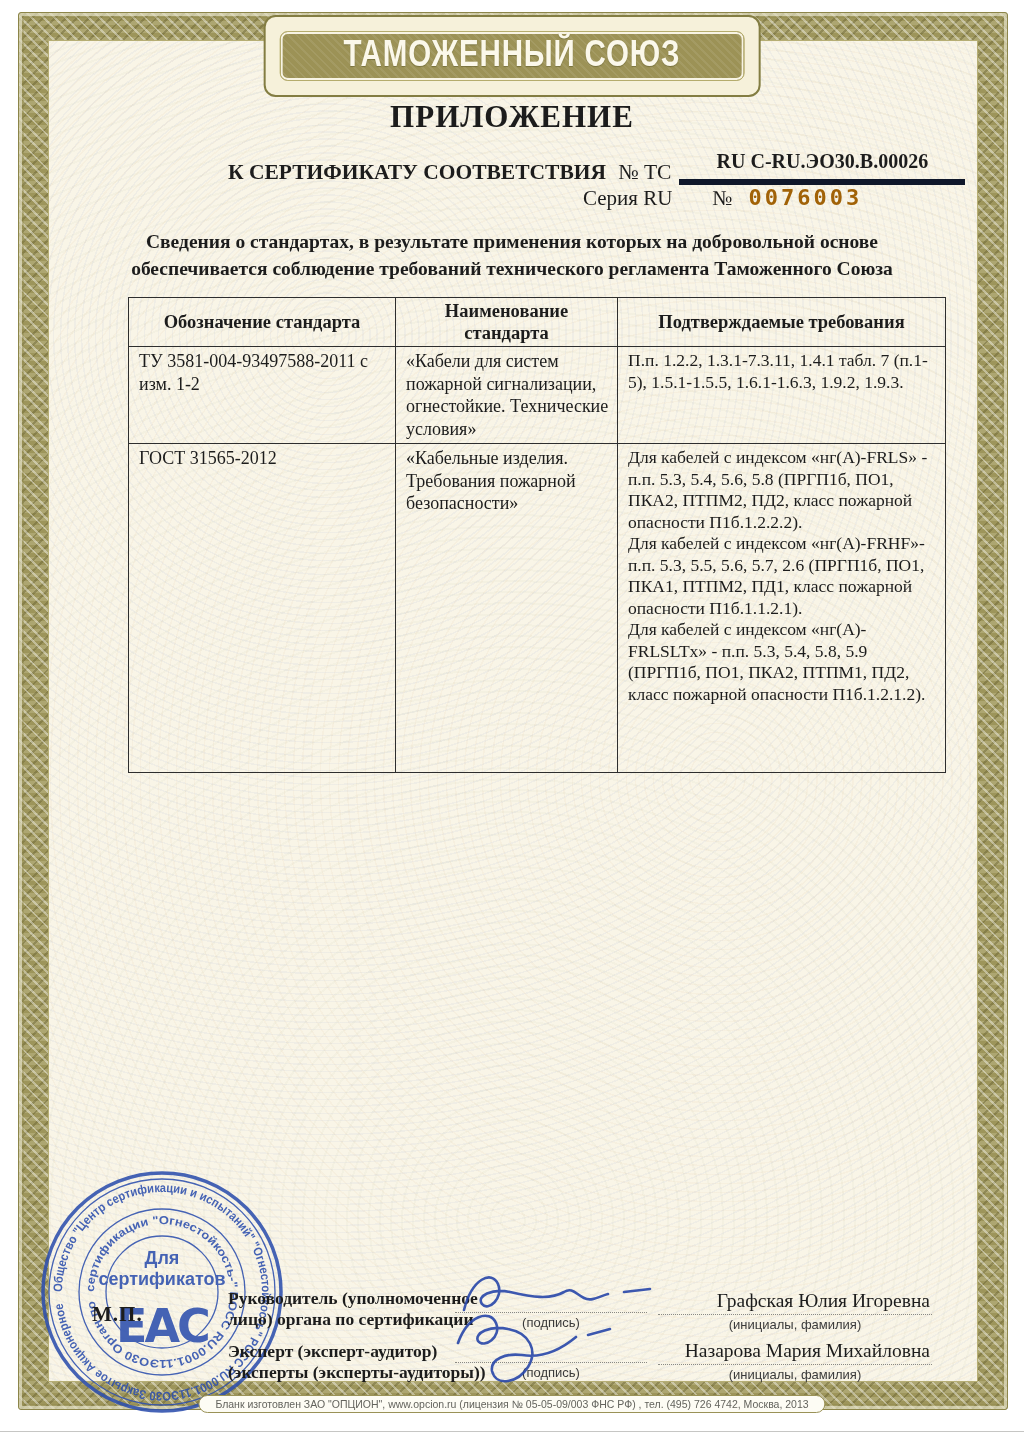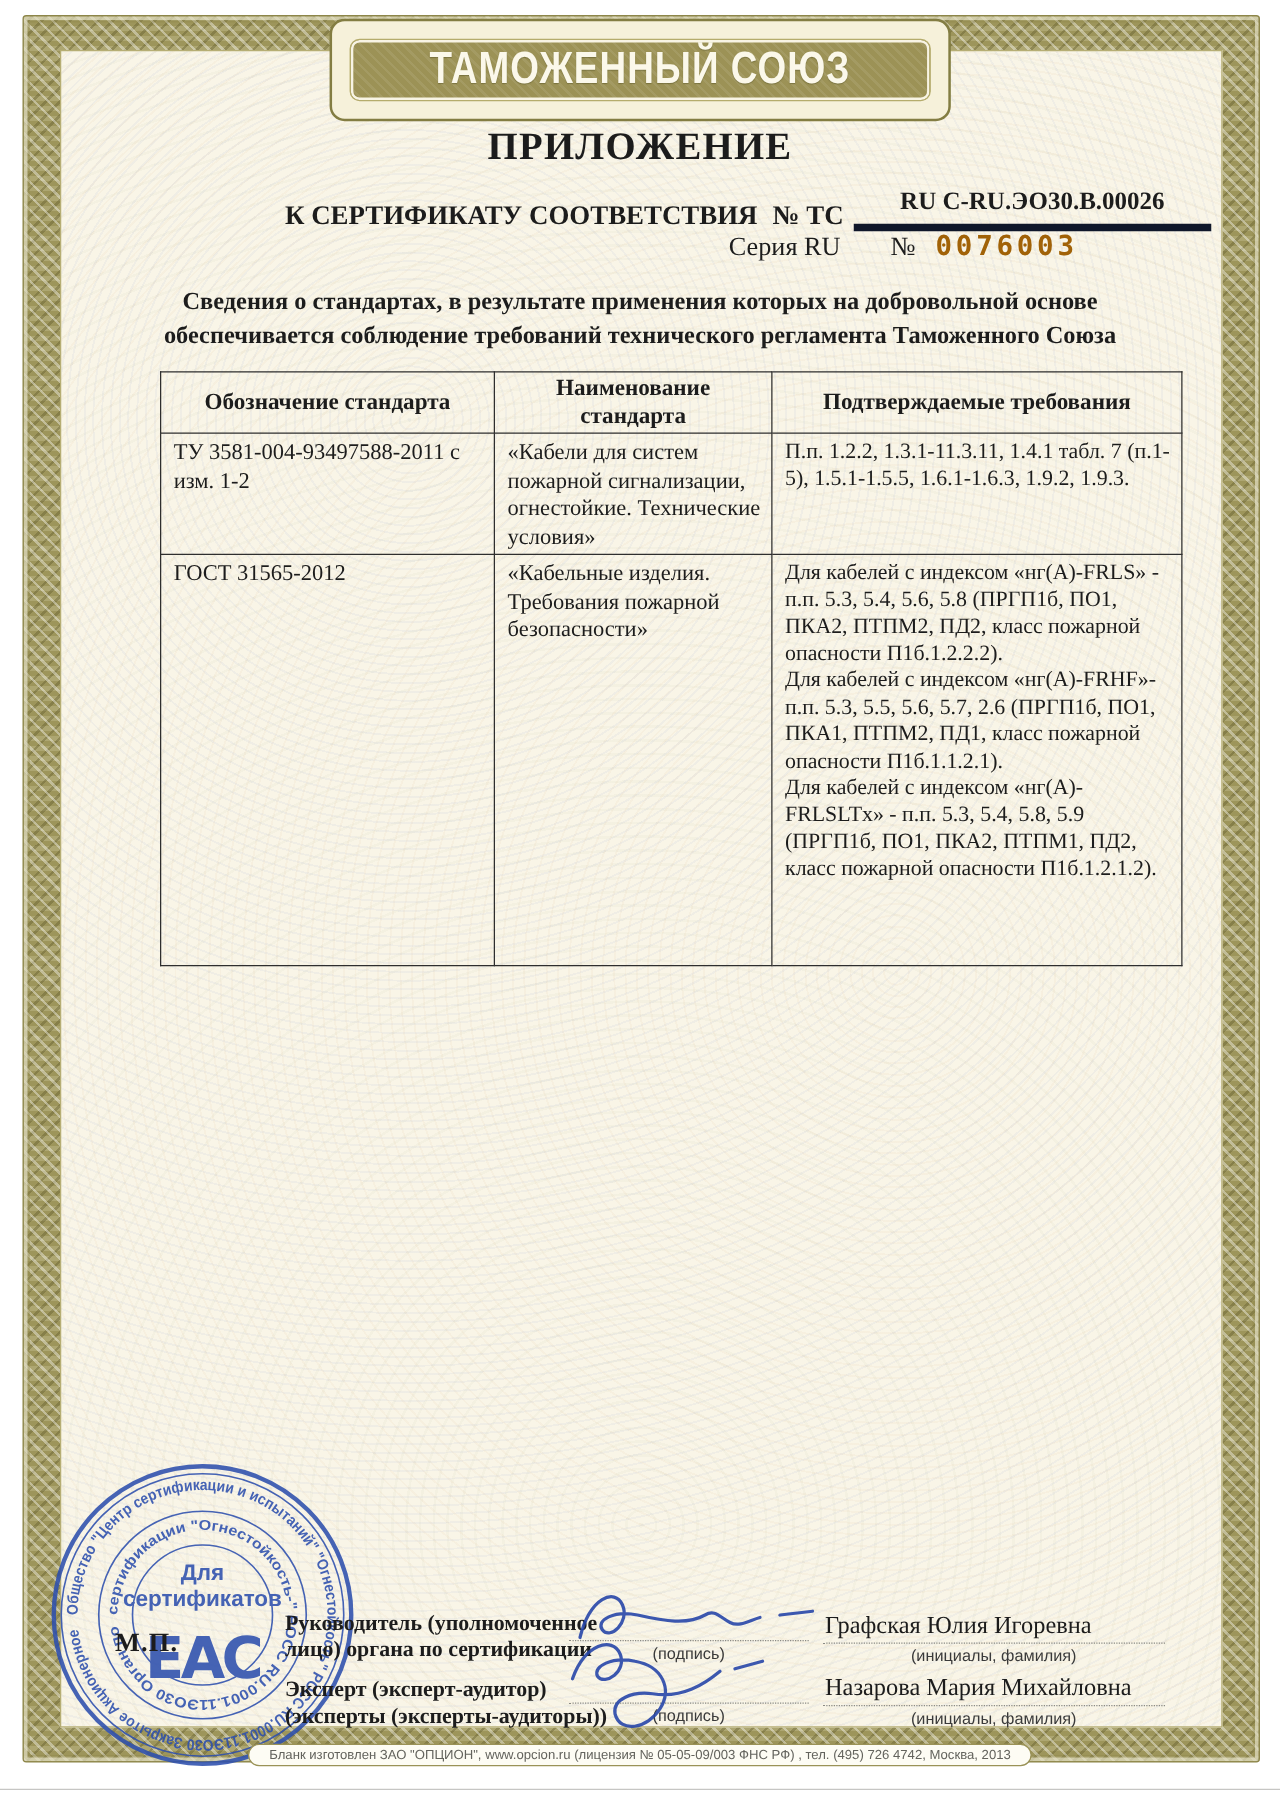--- a/index.html
+++ b/index.html
@@ -32,21 +32,21 @@
     padding:1px 26px 5px 26px;box-shadow:inset 0 0 0 2px #f8f4e4;}
   .banner-text{font-family:"Liberation Sans",sans-serif;font-weight:bold;font-size:36px;
     color:#fbf8ea;letter-spacing:1px;transform:scaleX(0.82);transform-origin:center;
     white-space:nowrap;text-shadow:0 1px 1px rgba(90,85,40,0.55);display:block;text-align:center;}
 
   
   .doc-title{position:absolute;left:0;top:99px;width:100%;text-align:center;
     font-weight:bold;font-size:31px;letter-spacing:1px;}
   .subtitle-row{position:absolute;left:228px;top:150px;display:flex;align-items:flex-end;}
   .subtitle-label{font-weight:bold;font-size:21.5px;white-space:nowrap;}
-  .subtitle-no{font-weight:bold;font-size:21.5px;margin-left:12px;white-space:nowrap;}
+  .subtitle-no{font-weight:normal;font-size:21.5px;margin-left:12px;white-space:nowrap;}
   .cert-number-box{width:286px;text-align:center;border-bottom:6px solid #0f172a;
     margin-left:8px;padding-bottom:6px;}
   .cert-number{font-weight:bold;font-size:20px;white-space:nowrap;}
   .series-row{position:absolute;left:583px;top:185px;display:flex;align-items:baseline;}
   .series-label{font-size:21px;}
   .serial-no-sign{font-size:21px;margin-left:40px;}
   .serial-number{font-family:"DejaVu Sans Mono",monospace;font-weight:bold;font-size:22px;
     color:#a16207;letter-spacing:3px;margin-left:16px;}
 
   
@@ -69,21 +69,21 @@
 
   
   .stamp{position:absolute;left:36px;top:1166px;opacity:0.88;}
   .mp-label{position:absolute;left:92px;top:1302px;font-weight:bold;font-size:21px;letter-spacing:1px;}
 
   
   .role-label{position:absolute;left:228px;font-weight:bold;font-size:17.5px;line-height:21px;}
   .sig-line{position:absolute;border-bottom:1.5px dotted #8a8a85;height:1px;}
   .sig-caption{position:absolute;font-family:"Liberation Sans",sans-serif;font-size:13px;
     color:#3a3a3a;text-align:center;}
-  .signatory-name{position:absolute;font-size:19.5px;text-align:left;white-space:nowrap;}
+  .signatory-name{position:absolute;font-size:19.5px;text-align:right;white-space:nowrap;}
   .handwritten{position:absolute;z-index:4;}
 
   
   .footer-pill{position:absolute;left:50%;top:1395px;transform:translateX(-50%);
     background:#fdfcf4;border:1.5px solid #9a9257;border-radius:11px;padding:2px 16px;
     font-family:"Liberation Sans",sans-serif;font-size:10.5px;color:#63635d;white-space:nowrap;z-index:6;}
   .scan-line{position:absolute;left:0;top:1431px;width:1024px;height:1px;background:#c6c6c4;}
 </style>
 </head>
 <body>
@@ -129,21 +129,21 @@
     <tbody>
         <tr>
       <th>Обозначение стандарта</th>
       <th>Наименование стандарта</th>
       <th>Подтверждаемые требования</th>
     </tr>
     <tr class="row-1">
       <td>ТУ 3581-004-93497588-2011 с изм. 1-2</td>
       <td>«Кабели для систем пожарной сигнализации, огнестойкие. Технические условия»</td>
       <td>
-        <p class="req-par">П.п. 1.2.2, 1.3.1-11.3.11, 1.4.1 табл. 7 (п.1-5), 1.5.1-1.5.5, 1.6.1-1.6.3, 1.9.2, 1.9.3.</p>
+        <p class="req-par">П.п. 1.2.2, 1.3.1-7.3.11, 1.4.1 табл. 7 (п.1-5), 1.5.1-1.5.5, 1.6.1-1.6.3, 1.9.2, 1.9.3.</p>
       </td>
     </tr>
     <tr class="row-2">
       <td>ГОСТ 31565-2012</td>
       <td>«Кабельные изделия. Требования пожарной безопасности»</td>
       <td>
         <p class="req-par">Для кабелей с индексом «нг(А)-FRLS» - п.п. 5.3, 5.4, 5.6, 5.8 (ПРГП1б, ПО1, ПКА2, ПТПМ2, ПД2, класс пожарной опасности П1б.1.2.2.2).</p>
         <p class="req-par">Для кабелей с индексом «нг(А)-FRHF»- п.п. 5.3, 5.5, 5.6, 5.7, 2.6 (ПРГП1б, ПО1, ПКА1, ПТПМ2, ПД1, класс пожарной опасности П1б.1.1.2.1).</p>
         <p class="req-par">Для кабелей с индексом «нг(А)-FRLSLTx» - п.п. 5.3, 5.4, 5.8, 5.9 (ПРГП1б, ПО1, ПКА2, ПТПМ1, ПД2, класс пожарной опасности П1б.1.2.1.2).</p>
       </td>

